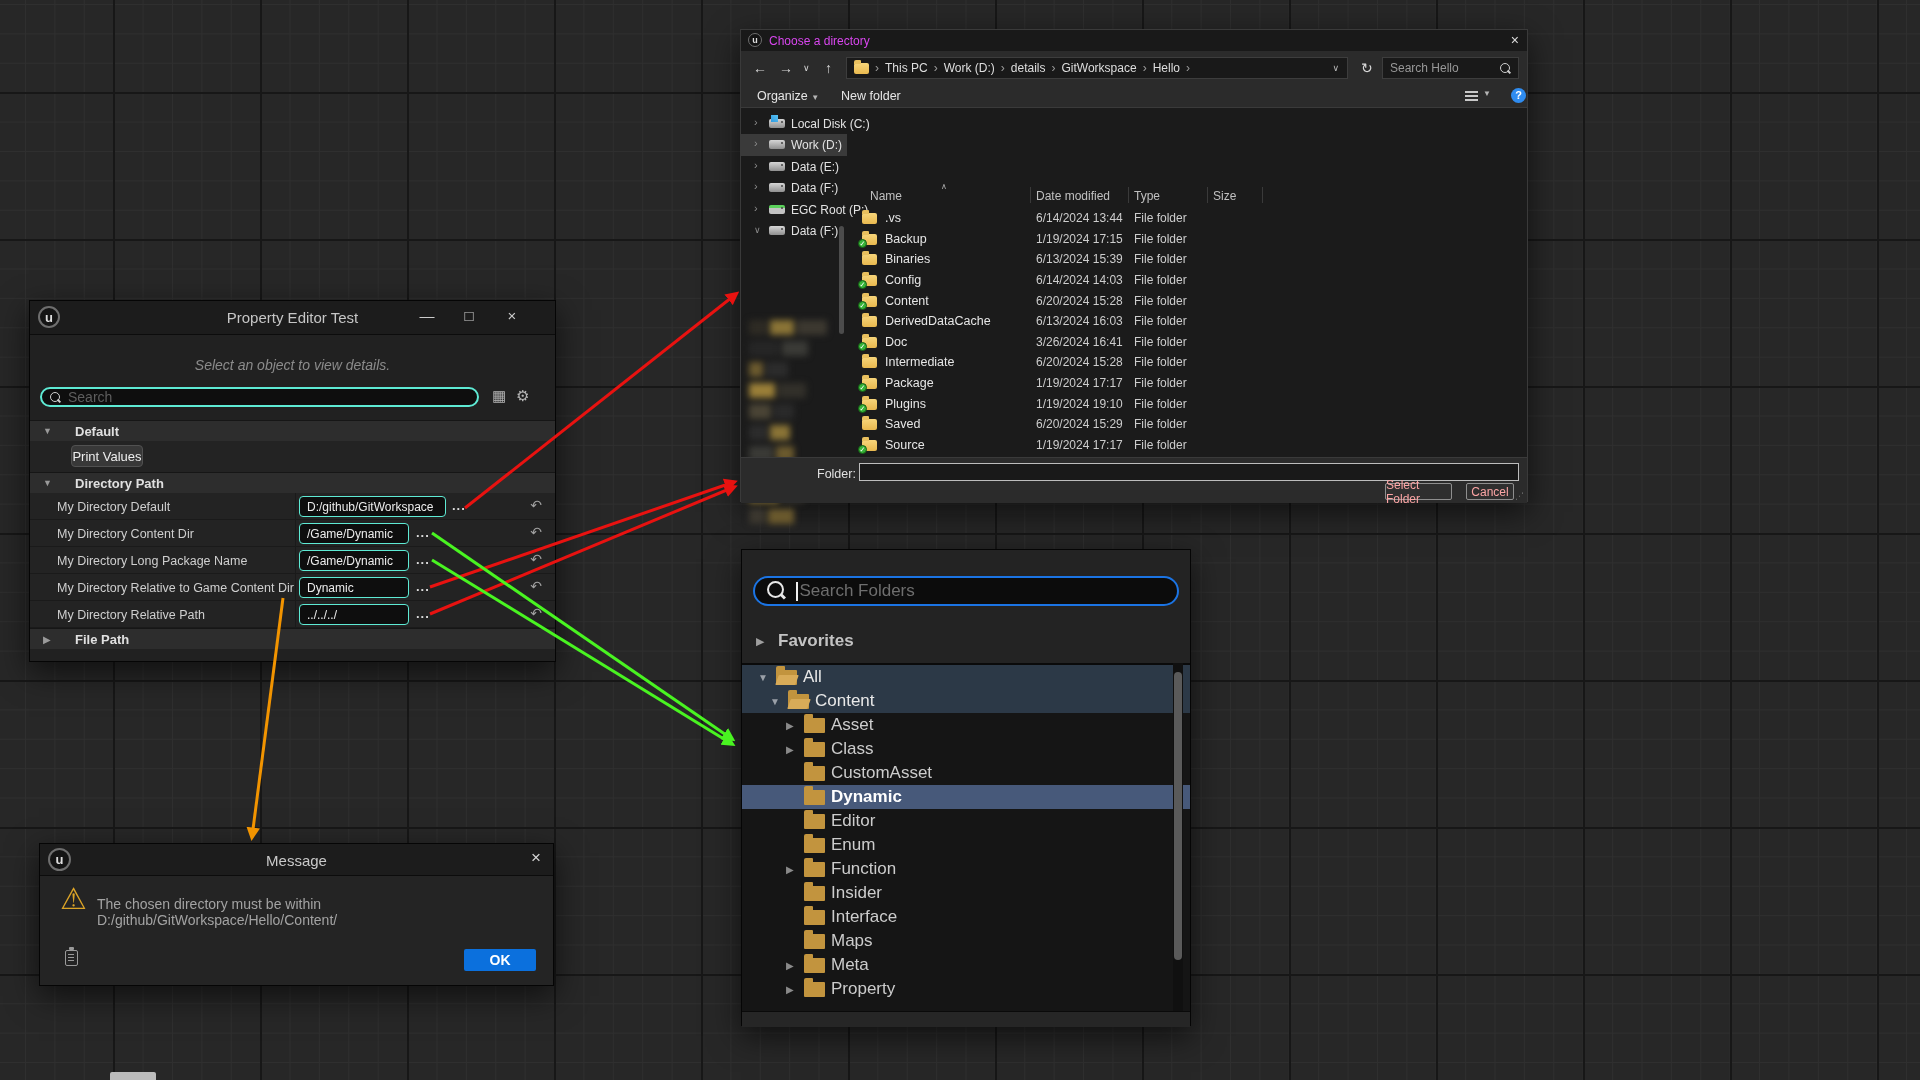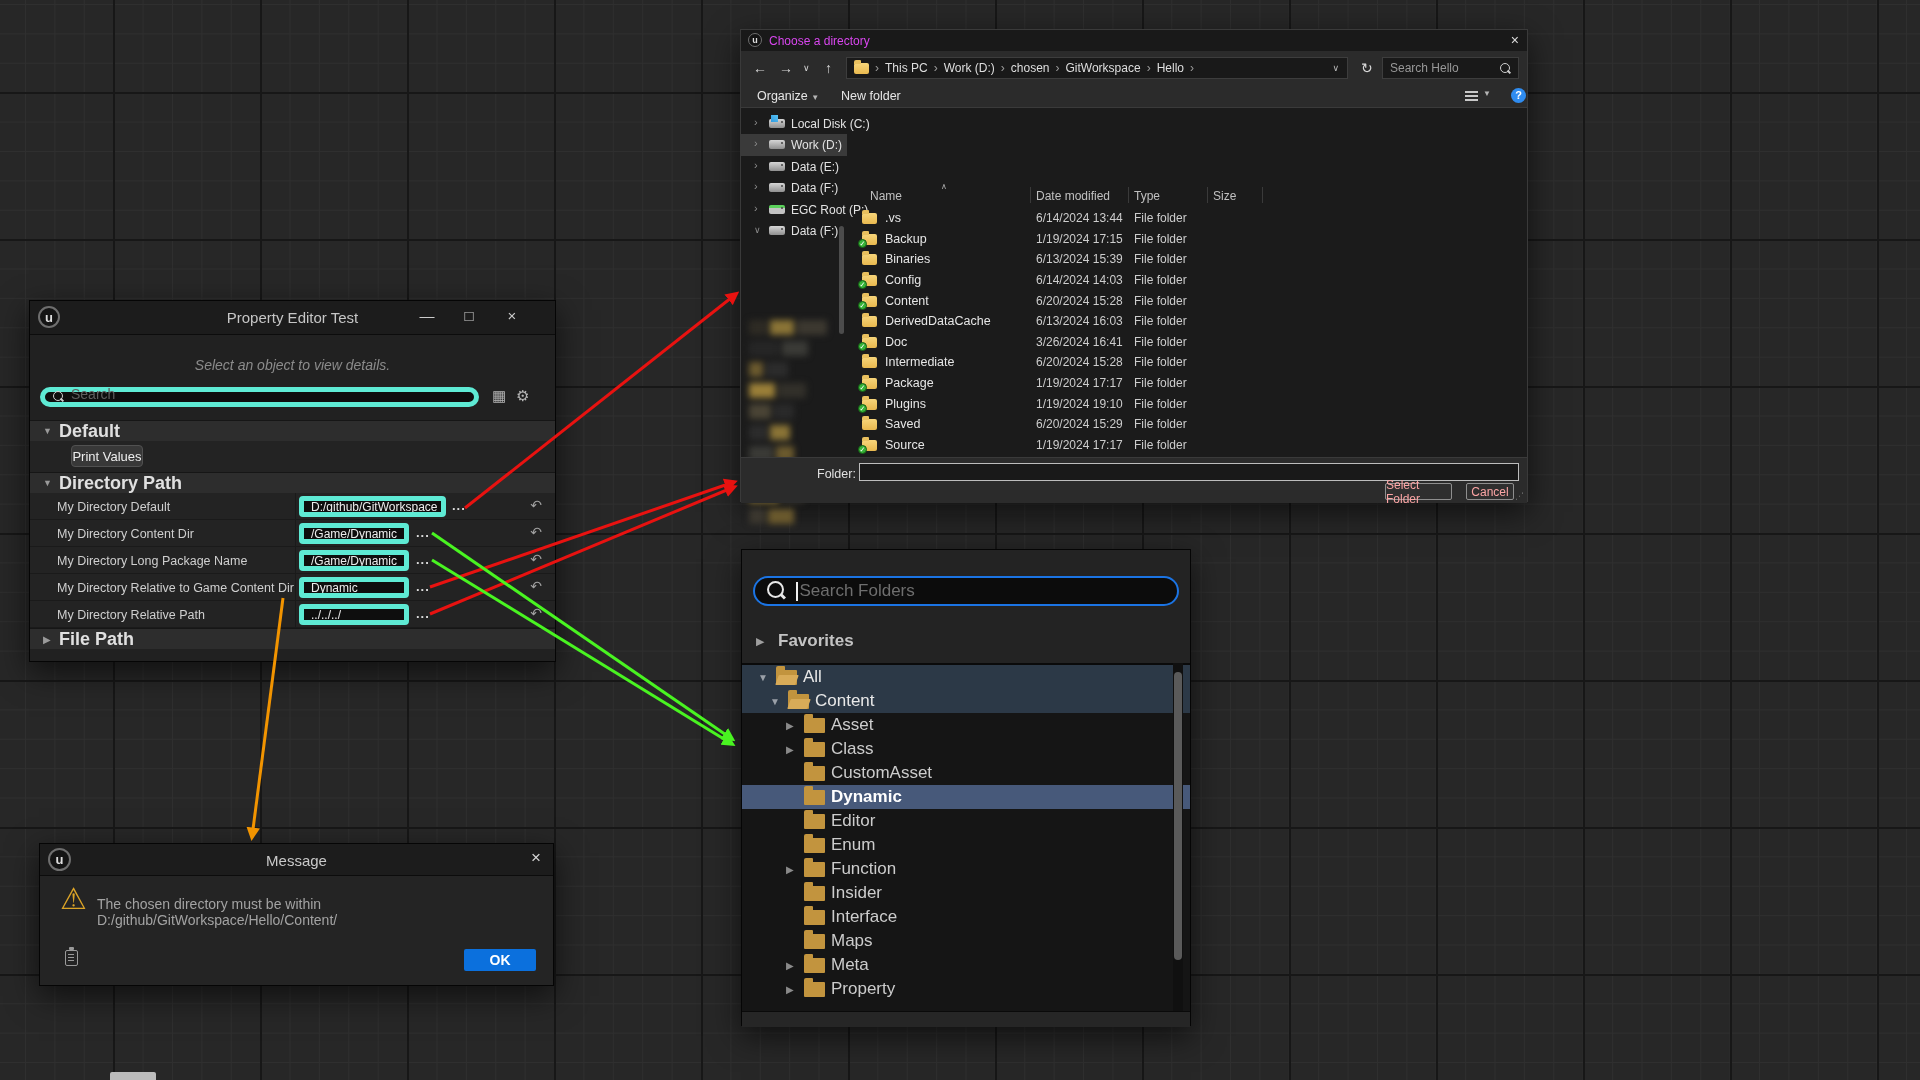--- a/index.html
+++ b/index.html
@@ -21,39 +21,39 @@
     background:#141414; border:2px solid #6e6e6e; color:#dedede; font-weight:bold; }
 
   
   #prop-window { left:29px; top:300px; width:527px; height:362px; background:#212121; }
   .pe-titlebar { position:relative; height:34px; background:#1c1c1c; border-bottom:1px solid #0c0c0c; }
   .pe-titlebar .ulogo { position:absolute; left:8px; top:5px; width:22px; height:22px; font-size:13px; }
   .pe-title { position:absolute; left:0; right:0; top:8px; text-align:center; color:#c6c6c6; font-size:15px; }
   .wc { position:absolute; top:6px; color:#cccccc; font-size:15px; width:22px; text-align:center; cursor:default; }
   .pe-hint { position:absolute; left:0; width:100%; top:56px; text-align:center; font-style:italic; color:#8b8b8b; font-size:14px; }
   .pe-search { position:absolute; left:10px; top:86px; width:439px; height:20px; background:#0e0e0e;
-    border:5px solid #5eead4; border-radius:11px; display:flex; align-items:flex-end; padding-left:8px; }
+    border:2px solid #5eead4; border-radius:11px; display:flex; align-items:center; padding-left:8px; }
   .mag { position:relative; width:11px; height:11px; flex:0 0 auto; }
   .mag::before { content:""; position:absolute; left:0; top:0; width:8px; height:8px; border:1.6px solid #cfcfcf; border-radius:50%; }
   .mag::after { content:""; position:absolute; left:7px; top:8px; width:4px; height:1.8px; background:#cfcfcf; transform:rotate(45deg); }
   .pe-search-ph { color:#5e5e5e; font-size:14px; margin-left:7px; }
   .pe-ico { position:absolute; top:86px; color:#b5b5b5; font-size:15px; }
   .pe-cat { position:absolute; left:0; width:100%; height:21px; background:#2d2d2d; border-top:1px solid #161616;
     display:flex; align-items:center; }
   .cat-tri { color:#9a9a9a; font-size:9px; margin-left:13px; width:16px; }
-  .cat-label { color:#e0e0e0; font-size:18px; font-weight:bold; }
+  .cat-label { color:#e0e0e0; font-size:13px; font-weight:bold;margin-left:16px; }
   #pe-printvalues-row { position:absolute; left:0; top:140px; width:100%; height:31px; background:#232323; }
   #pe-printvalues { position:absolute; left:41px; top:4px; width:72px; height:22px; background:#383838;
     border:1px solid #515151; border-radius:4px; color:#ededed; font-size:13px; display:flex; align-items:center; justify-content:center; }
   #pe-rows { position:absolute; left:0; top:192px; width:100%; }
   .prop-row { position:relative; height:27px; background:#232323; border-bottom:1px solid #1a1a1a; }
   .prop-row .p-label { position:absolute; left:27px; top:7px; font-size:12.5px; color:#cfcfcf; white-space:nowrap; }
   .prop-row .p-divider { position:absolute; left:265px; top:0; bottom:0; width:1px; background:#1a1a1a; }
   .prop-row .value-box { position:absolute; left:269px; top:3px; height:21px; width:110px; background:#0e0e0e;
-    border:5px solid #5eead4; border-radius:4px; color:#ececec; font-size:12px; display:flex; align-items:center; padding-left:7px; white-space:nowrap; overflow:hidden; }
+    border:1px solid #5eead4; border-radius:4px; color:#ececec; font-size:12px; display:flex; align-items:center; padding-left:7px; white-space:nowrap; overflow:hidden; }
   .prop-row.f-wide .value-box { width:147px; }
   .prop-row .more-btn { position:absolute; left:386px; top:5px; color:#dcdcdc; font-size:13px; font-weight:bold; letter-spacing:1px; }
   .prop-row.f-wide .more-btn { left:422px; }
   .prop-row .undo-ico { position:absolute; right:13px; top:4px; color:#a0a0a0; font-size:14px; }
 
   
   #file-dialog { left:740px; top:29px; width:788px; height:473px; background:#1b1b1b; border:1px solid #3a3a3a; }
   .fd-titlebar { position:relative; height:21px; background:#191919; }
   .fd-titlebar .ulogo { position:absolute; left:7px; top:3px; width:14px; height:14px; font-size:9px; border-width:1.5px; }
   .fd-title { position:absolute; left:28px; top:4px; color:#d946ef; font-size:12px; }
@@ -184,21 +184,21 @@
       <div class="fd-address">
         <span class="fico"></span>
         <span><span class="crumb">
               <span class="crumb-sep">›</span>
               <span>This PC</span>
             </span><span class="crumb">
               <span class="crumb-sep">›</span>
               <span>Work (D:)</span>
             </span><span class="crumb">
               <span class="crumb-sep">›</span>
-              <span>chosen</span>
+              <span>details</span>
             </span><span class="crumb">
               <span class="crumb-sep">›</span>
               <span>GitWorkspace</span>
             </span><span class="crumb">
               <span class="crumb-sep">›</span>
               <span>Hello</span>
             </span></span>
         <span class="crumb-sep">›</span>
         <span style="position:absolute;right:8px;font-size:9px;color:#bdbdbd;">∨</span>
       </div>

